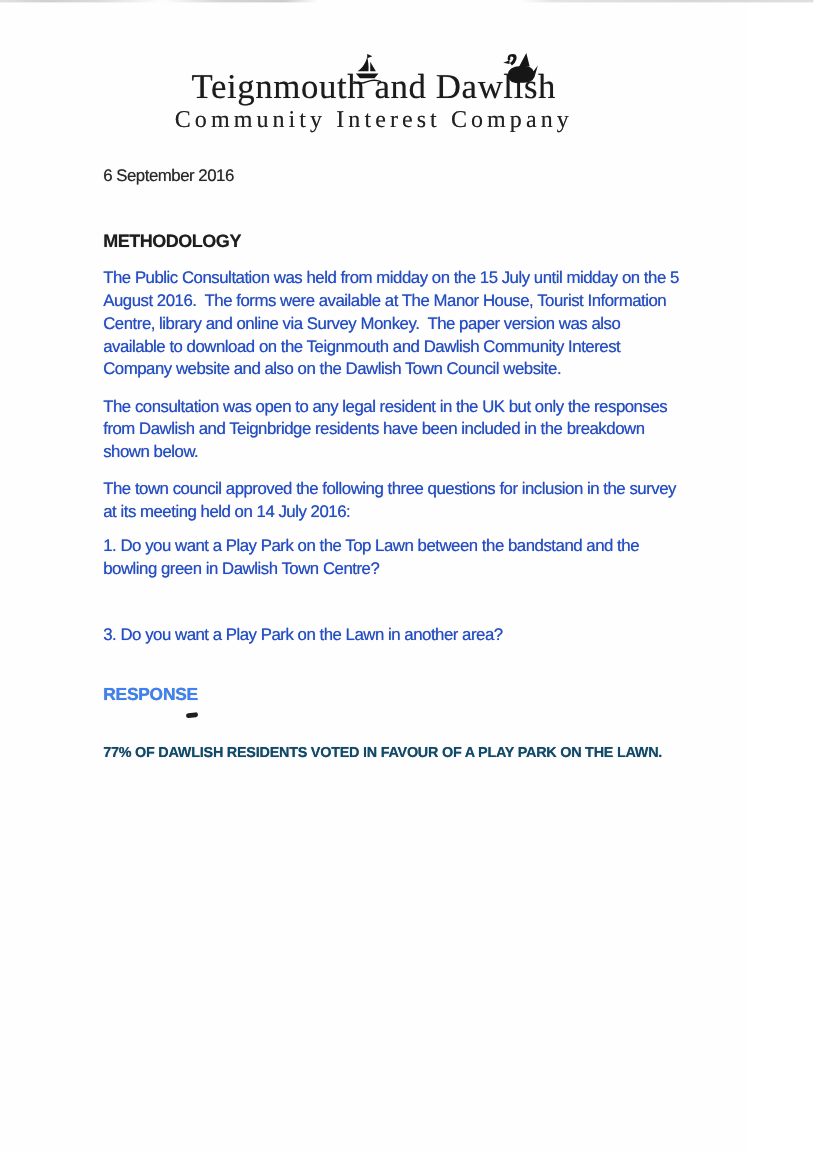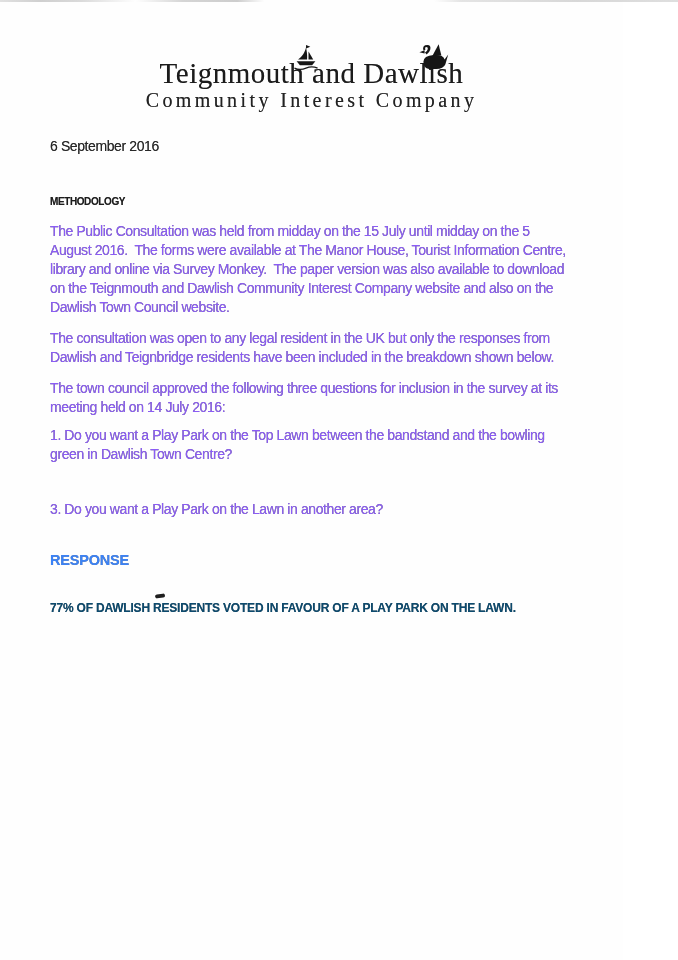--- a/index.html
+++ b/index.html
@@ -48,44 +48,44 @@
     font-size: 20px; line-height: 19px;
     margin-top: 3px;
     color: #222; letter-spacing: 3.4px;
     text-shadow: 0 0 0.5px rgba(30,30,30,0.5);
   }
   .logo-icon { position: absolute; }
   .sailboat-icon { left: 293px; top: 44px; }
   .swan-icon { left: 417px; top: 40px; }
 
   .content {
-    margin-left: 50px;
+    margin-left: 86px;
     margin-right: 52px;
     font-size: 14px;
     letter-spacing: -0.4px;
     text-shadow: 0 0 0.6px rgba(40,40,40,0.65);
   }
   .date { margin-top: 28px; line-height: 16px; }
   .main-heading {
     margin-top: 44px;
     font-weight: bold; font-size: 13.2px;
     line-height: 23px; max-width: 522px;
     color: #1d1d1d; letter-spacing: -0.2px;
   }
   .section-heading {
     margin-top: 40px;
-    font-weight: bold; font-size: 10px;
+    font-weight: bold; font-size: 15px;
     color: #1d1d1d; line-height: 16px;
   }
   .body-para {
     margin: 12px 0 0 0;
     line-height: 19px;
     max-width: 548px;
     white-space: pre-wrap;
-    color: #8b5cf6;
+    color: #1d4ed8;
   }
   .question { max-width: 502px; }
   .q1 { margin-top: 9px; }
   .q2 { margin-top: 28px; }
   .q3 { margin-top: 36px; }
   .response-heading {
     margin-top: 33px;
     font-weight: bold; font-size: 14.5px;
     color: #3b82f6; line-height: 17px; letter-spacing: -0.2px;
   }

